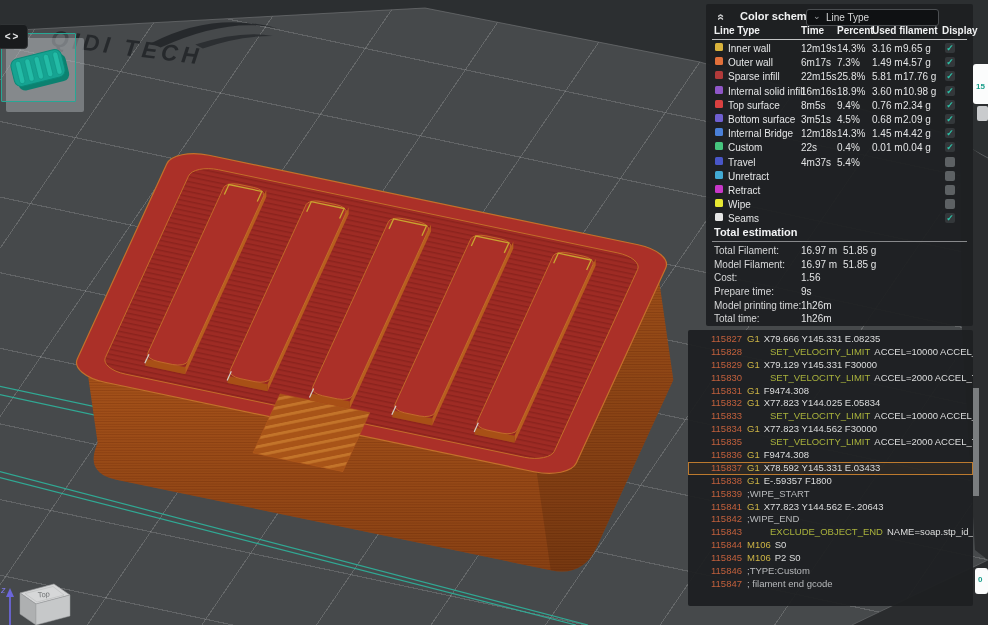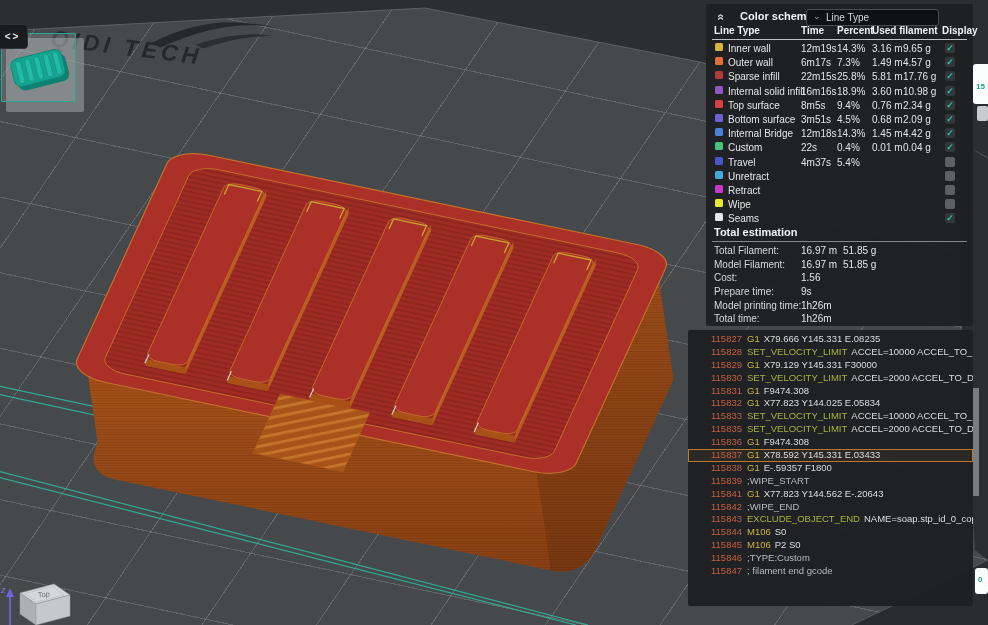--- a/index.html
+++ b/index.html
@@ -53,21 +53,21 @@
   .trow{position:relative;height:13.7px;}
   .trow span{position:absolute;top:1px;white-space:nowrap;}
   .tlab{left:8px;color:#d6d7d8}.tv1{left:95px}.tv2{left:137px}
   
   #gcode-panel{left:688px;top:330px;width:285px;height:276px;padding-top:3px;box-sizing:border-box;
      font-size:9.5px;border-radius:2px;}
   .grow{position:relative;height:12.9px;white-space:nowrap;overflow:hidden;padding-left:23px;}
   .grow.hl{outline:1px solid #bd7a2e;outline-offset:-1px;background:rgba(189,122,46,.08);}
   .num{display:inline-block;width:36px;color:#c2603c;}
   .t-g1,.t-mcode{color:#ccb445;margin-right:4px;}
-  .t-macro{color:#a9b23c;margin-right:4px;}
+  .t-macro{color:#a9b23c;margin-right:4px;margin-left:23px;}
   .args{color:#dcdddd;}
   .t-comment{color:#b8babc;}
   
   #layer-tip{position:absolute;left:973px;top:64px;width:21px;height:40px;background:#fbfcfc;
      border-radius:3px;color:#1a9e8b;font-size:8px;font-weight:bold;}
   #layer-tip span{position:absolute;left:3px;top:18px;}
   #slider-handle{position:absolute;left:977px;top:106px;width:11px;height:15px;background:#c9cbcd;border-radius:2px;}
   #edge-strip{position:absolute;left:973px;top:388px;width:6px;height:108px;background:#8e9193;opacity:.8;}
   #bottom-tip{position:absolute;left:975px;top:568px;width:13px;height:26px;background:#fbfcfc;
      border-radius:3px;color:#1a9e8b;font-size:8px;font-weight:bold;}
@@ -368,20 +368,21 @@
   </div>
 
   <div id="gcode-panel" class="panel">
       <div class="grow"><span class="num">115827</span><span class="t-g1">G1</span><span class="args">X79.666 Y145.331 E.08235</span></div>
       <div class="grow"><span class="num">115828</span><span class="t-macro">SET_VELOCITY_LIMIT</span><span class="args">ACCEL=10000 ACCEL_TO_DECEL=5000</span></div>
       <div class="grow"><span class="num">115829</span><span class="t-g1">G1</span><span class="args">X79.129 Y145.331 F30000</span></div>
       <div class="grow"><span class="num">115830</span><span class="t-macro">SET_VELOCITY_LIMIT</span><span class="args">ACCEL=2000 ACCEL_TO_DECEL=1000</span></div>
       <div class="grow"><span class="num">115831</span><span class="t-g1">G1</span><span class="args">F9474.308</span></div>
       <div class="grow"><span class="num">115832</span><span class="t-g1">G1</span><span class="args">X77.823 Y144.025 E.05834</span></div>
       <div class="grow"><span class="num">115833</span><span class="t-macro">SET_VELOCITY_LIMIT</span><span class="args">ACCEL=10000 ACCEL_TO_DECEL=5000</span></div>
+      <div class="grow"><span class="num">115834</span><span class="t-g1">G1</span><span class="args">X77.823 Y144.562 F30000</span></div>
       <div class="grow"><span class="num">115835</span><span class="t-macro">SET_VELOCITY_LIMIT</span><span class="args">ACCEL=2000 ACCEL_TO_DECEL=1000</span></div>
       <div class="grow"><span class="num">115836</span><span class="t-g1">G1</span><span class="args">F9474.308</span></div>
       <div class="grow hl"><span class="num">115837</span><span class="t-g1">G1</span><span class="args">X78.592 Y145.331 E.03433</span></div>
       <div class="grow"><span class="num">115838</span><span class="t-g1">G1</span><span class="args">E-.59357 F1800</span></div>
       <div class="grow"><span class="num">115839</span><span class="t-comment">;WIPE_START</span></div>
       <div class="grow"><span class="num">115841</span><span class="t-g1">G1</span><span class="args">X77.823 Y144.562 E-.20643</span></div>
       <div class="grow"><span class="num">115842</span><span class="t-comment">;WIPE_END</span></div>
       <div class="grow"><span class="num">115843</span><span class="t-macro">EXCLUDE_OBJECT_END</span><span class="args">NAME=soap.stp_id_0_copy_0</span></div>
       <div class="grow"><span class="num">115844</span><span class="t-mcode">M106</span><span class="args">S0</span></div>
       <div class="grow"><span class="num">115845</span><span class="t-mcode">M106</span><span class="args">P2 S0</span></div>

